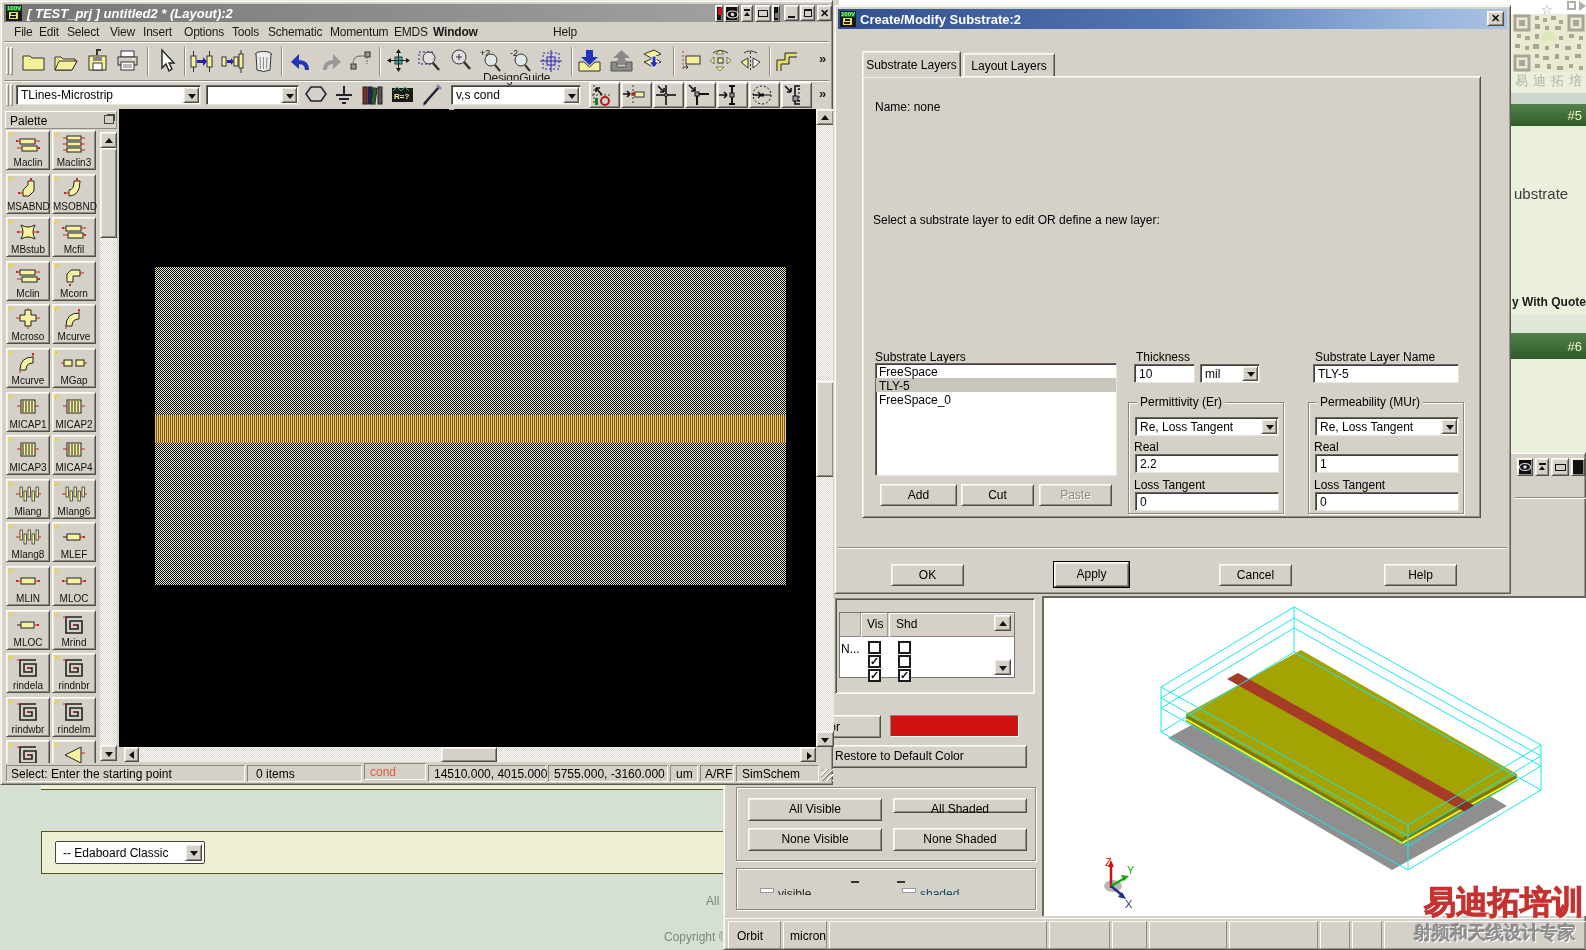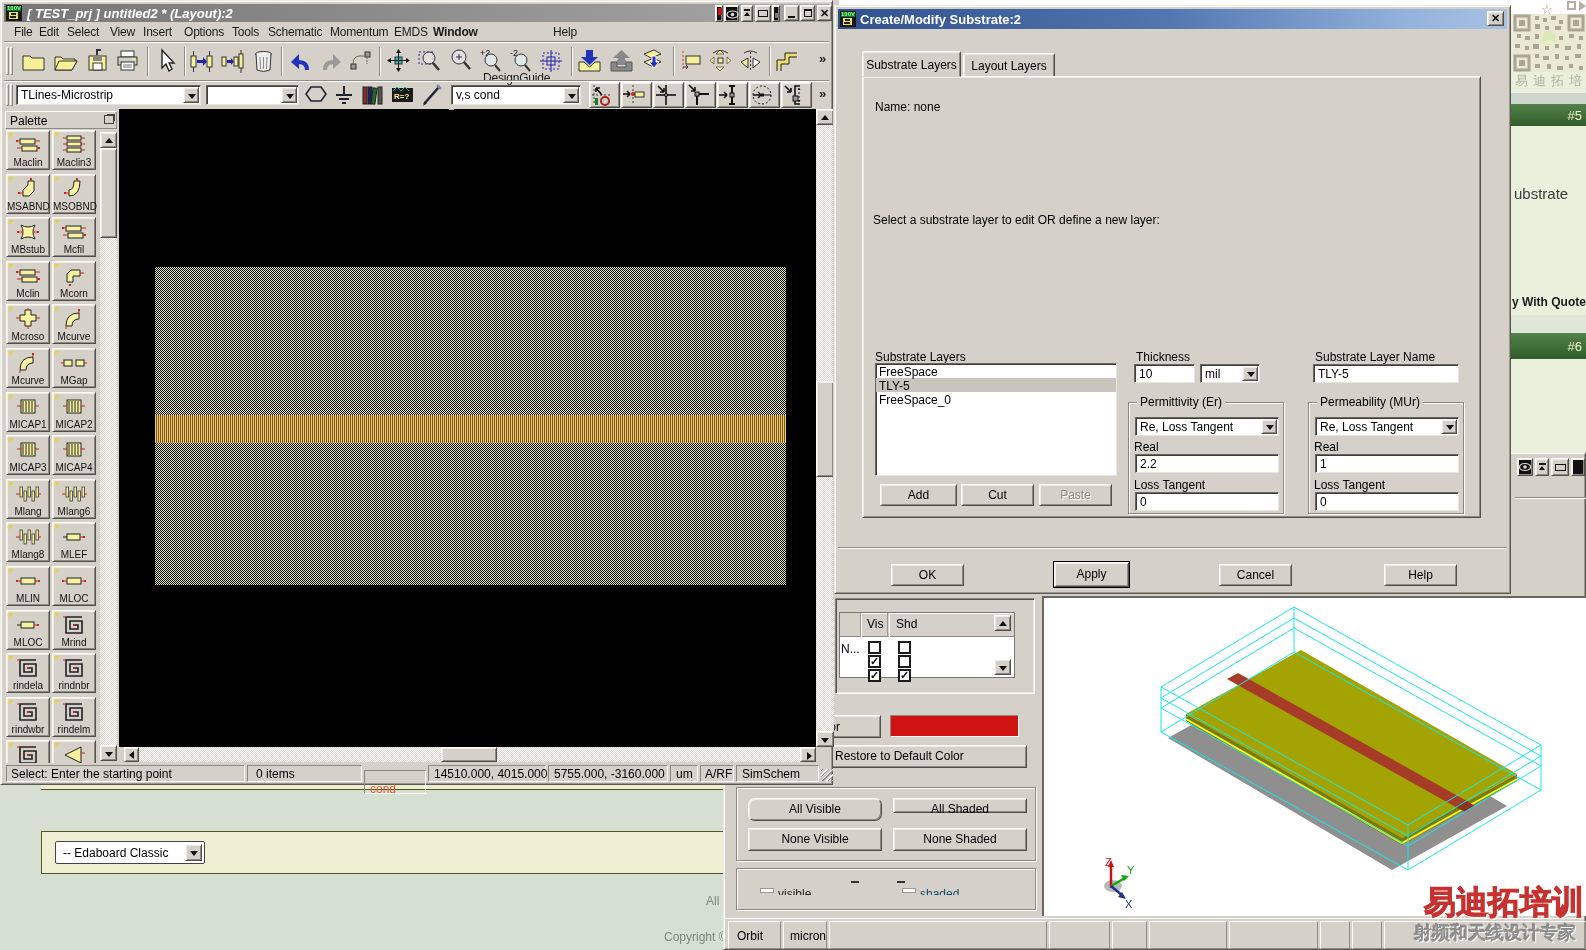--- a/index.html
+++ b/index.html
@@ -149,21 +149,21 @@
 
     <div class="abs btn" style="left:-27px;top:262px;width:184px;height:23px;">
         <span class="abs" style="right:40px;top:4px;">Set Layer Color</span>
       </div>
     <div class="abs sunk" style="left:166px;top:262px;width:129px;height:22px;background:#ce1312;"></div>
     <div class="abs btn" style="left:73px;top:292px;width:230px;height:23px;">
         <span class="abs" style="left:37px;top:3px;">Restore to Default Color</span>
       </div>
 
     <div class="abs group" style="left:12px;top:334px;width:300px;height:74px;">
-      <div class="abs btn" style="left:11px;top:10px;width:134px;height:23px;line-height:21px;border-radius:7px;">All Visible</div>
+      <div class="abs btn" style="left:11px;top:10px;width:134px;height:23px;line-height:21px;">All Visible</div>
       <div class="abs btn" style="left:156px;top:10px;width:134px;height:15px;line-height:21px;">All Shaded</div>
       <div class="abs btn" style="left:11px;top:40px;width:134px;height:23px;line-height:21px;">None Visible</div>
       <div class="abs btn" style="left:156px;top:40px;width:134px;height:23px;line-height:21px;">None Shaded</div>
     </div>
 
     <div class="abs group" style="left:12px;top:415px;width:300px;height:42px;">
       <div class="abs" style="left:114px;top:12px;width:8px;height:2px;background:#333;"></div>
       <div class="abs" style="left:160px;top:12px;width:8px;height:2px;background:#333;"></div>
       <div class="abs" style="left:23px;top:19px;width:14px;height:5px;background:#fff;border:1px solid #999;"></div>
       <span class="abs" style="left:41px;top:18px;color:#222;height:8px;overflow:hidden;">visible</span>
@@ -969,21 +969,21 @@
         </div>
       <div class="abs btn" style="left:317px;top:0;width:56px;height:15px;"></div>
       <div class="abs btn" style="left:676px;top:0;width:16px;height:15px;">
           <div class="abs" style="left:6px;top:4px;border-top:4px solid transparent;border-bottom:4px solid transparent;border-left:5px solid #111;"></div>
         </div>
     </div>
 
     <div class="abs" style="left:2px;top:762px;width:829px;height:21px;font-size:12px;white-space:nowrap;">
       <div class="abs sunk" style="left:3px;top:2px;width:239px;height:17px;padding:1px 4px;">Select: Enter the starting point</div>
       <div class="abs sunk" style="left:244px;top:2px;width:115px;height:17px;padding:1px 8px;">0 items</div>
-      <div class="abs sunk" style="left:361px;top:7px;width:62px;height:17px;padding:11px 5px;color:#e05a3a;">cond</div>
+      <div class="abs sunk" style="left:361px;top:0;width:62px;height:17px;padding:1px 5px;color:#e05a3a;">cond</div>
       <div class="abs sunk" style="left:425px;top:2px;width:118px;height:17px;padding:1px 5px;">14510.000, 4015.000</div>
       <div class="abs sunk" style="left:545px;top:2px;width:120px;height:17px;padding:1px 5px;">5755.000, -3160.000</div>
       <div class="abs sunk" style="left:667px;top:2px;width:28px;height:17px;padding:1px 5px;">um</div>
       <div class="abs sunk" style="left:697px;top:2px;width:34px;height:17px;padding:1px 4px;">A/RF</div>
       <div class="abs sunk" style="left:733px;top:2px;width:83px;height:17px;padding:1px 5px;">SimSchem</div>
       <div class="abs" style="left:818px;top:6px;width:12px;height:12px;background:repeating-linear-gradient(135deg,#fff 0 1px,#8f8b84 1px 2px,transparent 2px 4px);"></div>
     </div>
   </div>
   <div class="abs" style="left:833px;top:0;width:6px;height:598px;background:#d5d1c9;"></div>
 

